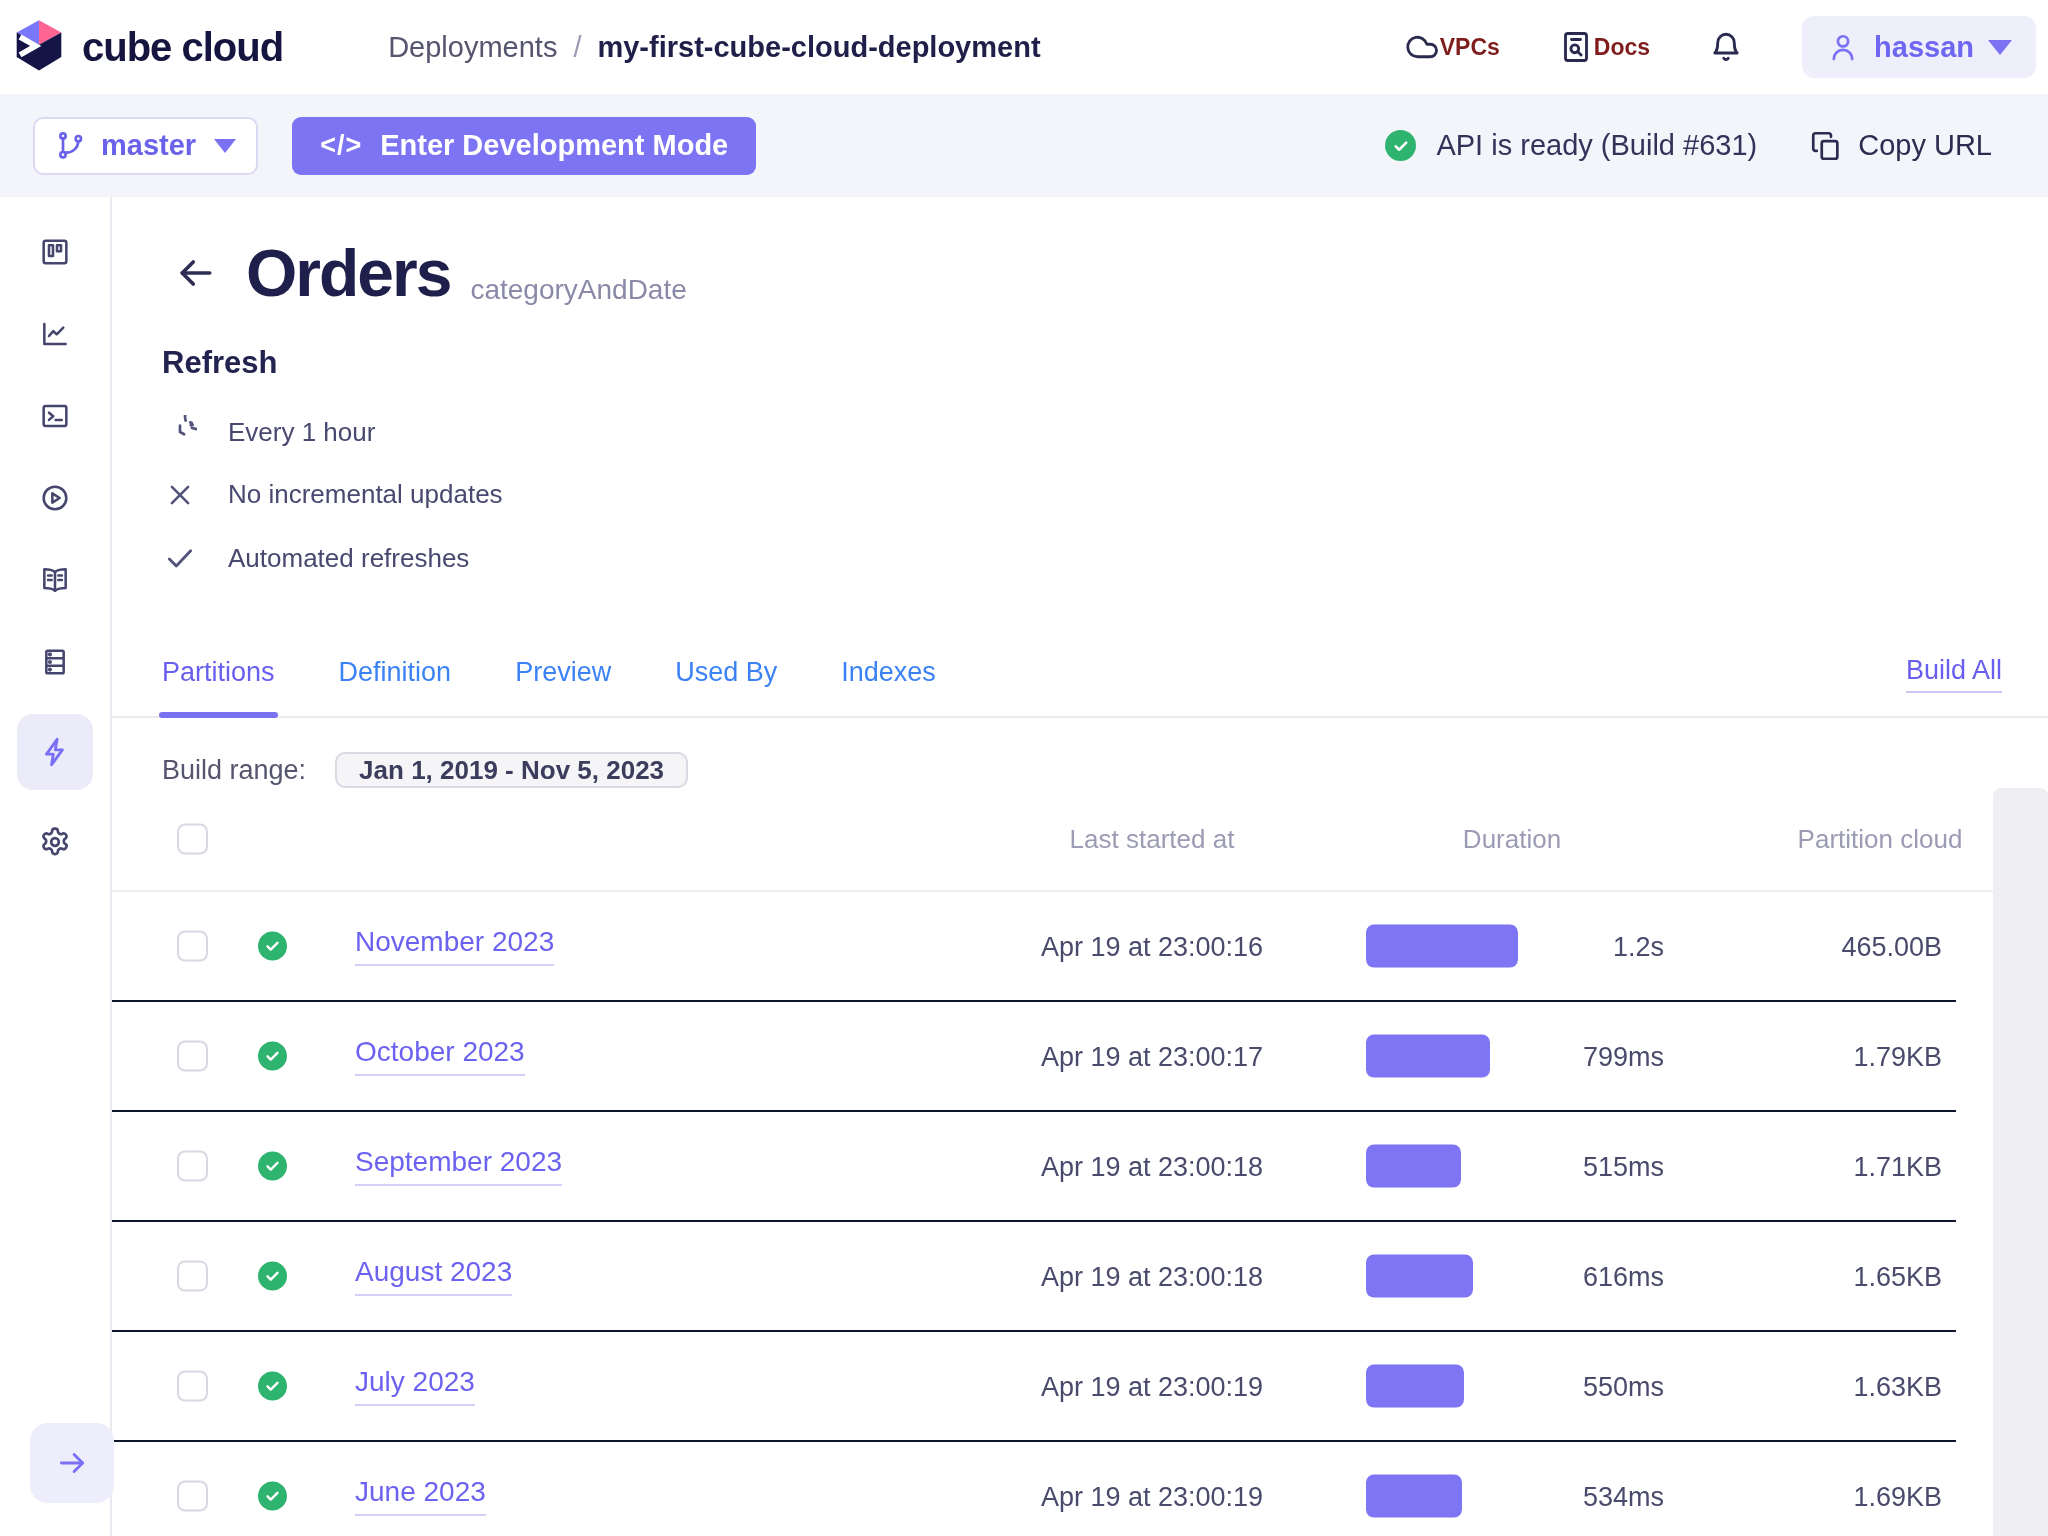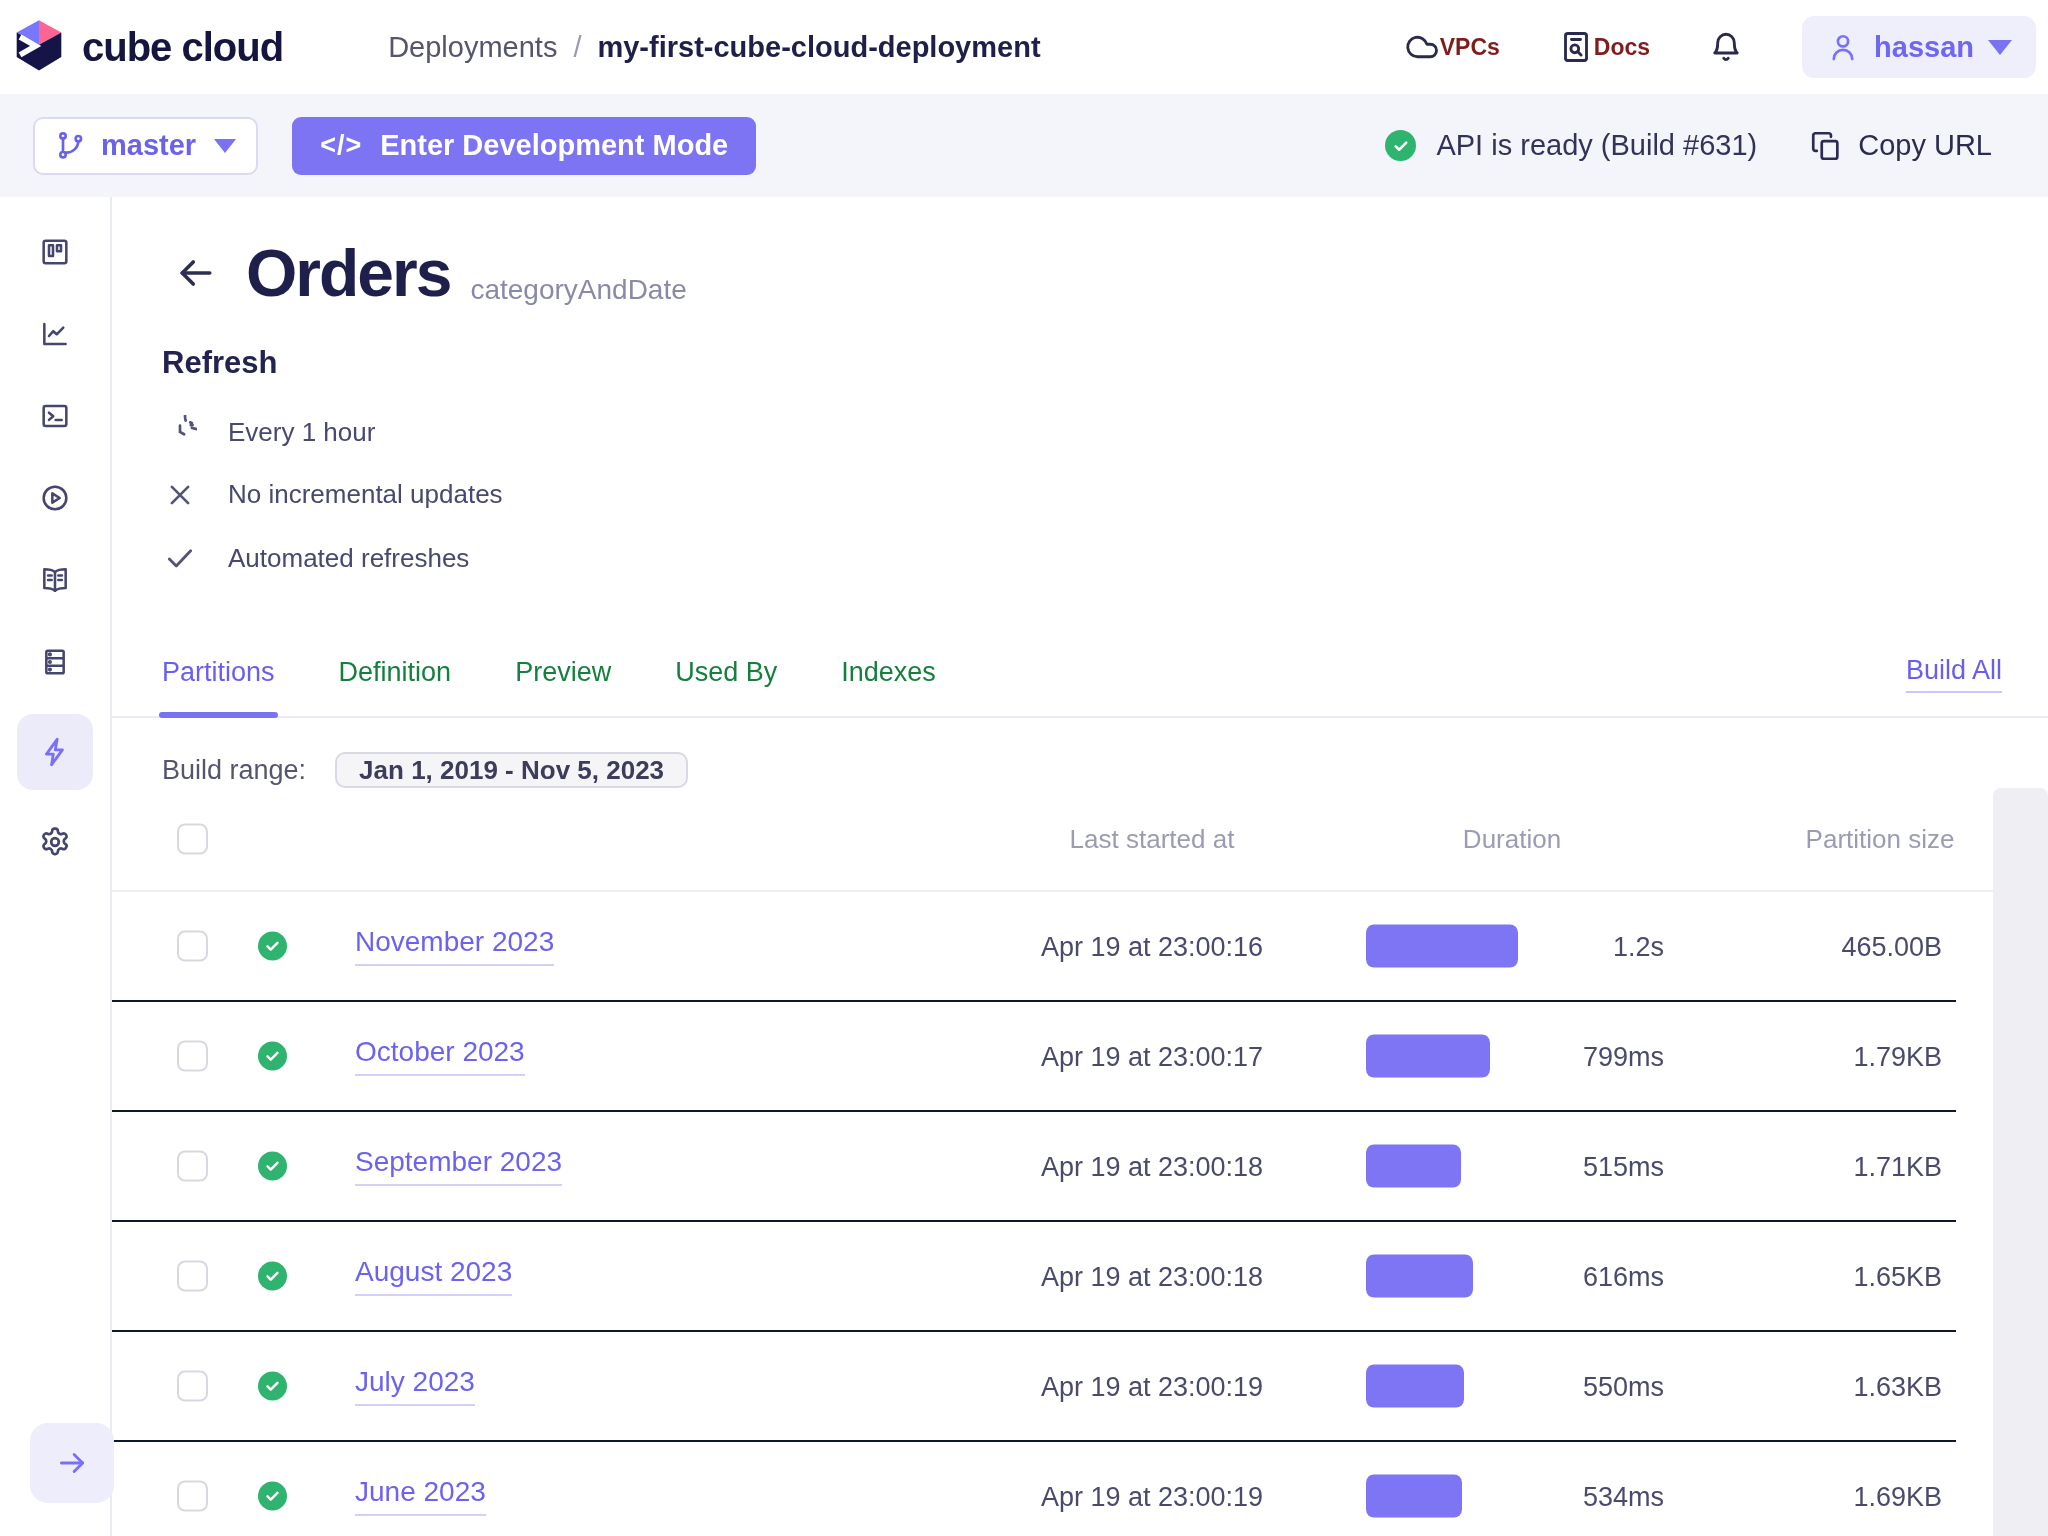--- a/index.html
+++ b/index.html
@@ -45,21 +45,21 @@
   .content { position:absolute; left:112px; top:197px; width:1936px; height:1339px; }
   .title-row { position:absolute; left:0; top:28px; height:95px; display:flex; align-items:center; padding-left:62px; }
   .back-btn { width:44px; display:flex; align-items:center; cursor:pointer; }
   .page-title { margin-left:28px; font-size:66px; font-weight:800; letter-spacing:-2px; color:#1f1f4b; }
   .page-subtitle { margin-left:20px; align-self:flex-end; padding-bottom:14px; font-size:28px; color:#8a8aa8; }
   .refresh-h { position:absolute; left:50px; top:148px; font-size:31px; font-weight:700; color:#232350; }
   .refresh-item { position:absolute; left:50px; display:flex; align-items:center; gap:30px; font-size:26px; color:#484870; }
   .refresh-item .ric { width:36px; display:flex; align-items:center; justify-content:center; }
 
   .tabs { position:absolute; left:0; top:432px; width:1936px; height:89px; border-bottom:2px solid #eaeaf1; display:flex; align-items:center; gap:64px; padding-left:50px; }
-  .tab { font-size:27px; font-weight:500; color:#15803d; cursor:pointer; position:relative; height:100%; display:flex; align-items:center; }
+  .tab { font-size:27px; font-weight:500; color:#3b82f6; cursor:pointer; position:relative; height:100%; display:flex; align-items:center; }
   .tab.active { color:#695fef; }
   .tab.active::after { content:""; position:absolute; left:-3px; right:-3px; bottom:-2px; height:6px; border-radius:3px; background:#7a72f3; }
   .build-all { position:absolute; right:46px; top:432px; height:89px; display:flex; align-items:center; font-size:27px; color:#695fef; cursor:pointer; }
   .build-all span { border-bottom:2px solid #cdc7f8; padding-bottom:5px; }
 
   .build-range { position:absolute; left:50px; top:549px; height:48px; display:flex; align-items:center; }
   .br-label { font-size:27px; color:#55556e; }
   .br-chip { margin-left:29px; height:36px; display:flex; align-items:center; padding:0 22px; background:#f5f5f8; border:2px solid #d9d9e3; border-radius:10px; font-size:26px; font-weight:700; color:#3c3c5c; cursor:pointer; }
 
   
@@ -317,21 +317,21 @@
 
     <div class="build-range">
       <span class="br-label">Build range:</span>
       <span class="br-chip">Jan 1, 2019 - Nov 5, 2023</span>
     </div>
 
     <div class="thead">
       <span class="checkbox"></span>
       <span class="col-h col-started">Last started at</span>
       <span class="col-h col-duration">Duration</span>
-      <span class="col-h col-size">Partition size</span>
+      <span class="col-h col-size">Partition cloud</span>
     </div>
 
     <div class="rows">
   <div class="trow">
     <span class="checkbox"></span>
     <span class="status-ic">
       <svg width="17" height="17" viewBox="0 0 24 24" fill="none" stroke="#fff" stroke-width="3.4" stroke-linecap="round" stroke-linejoin="round">
               <path d="M5 12.5l4.5 4.5L19 7.5"></path>
             </svg>
     </span>

